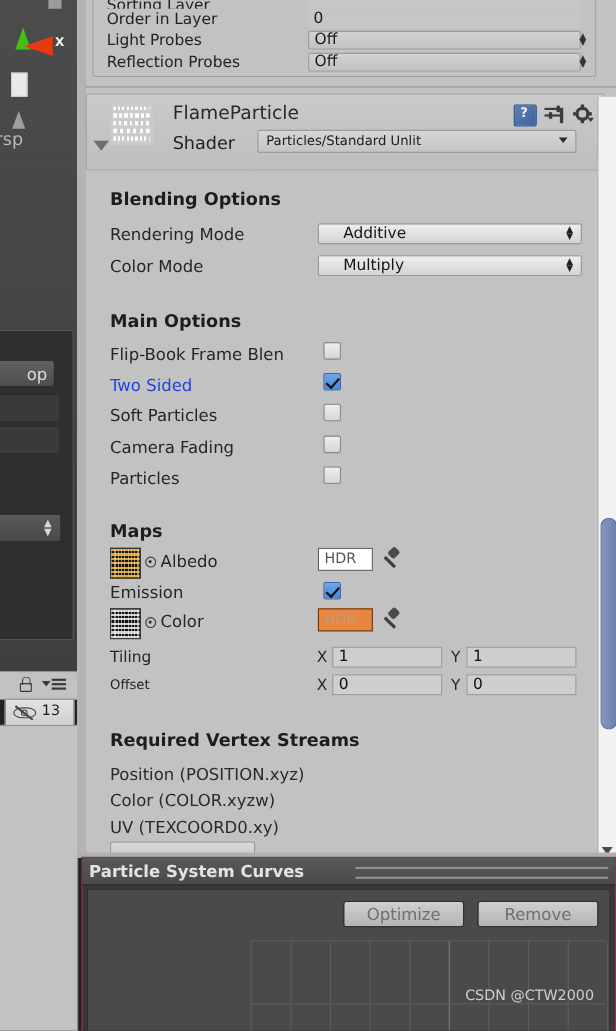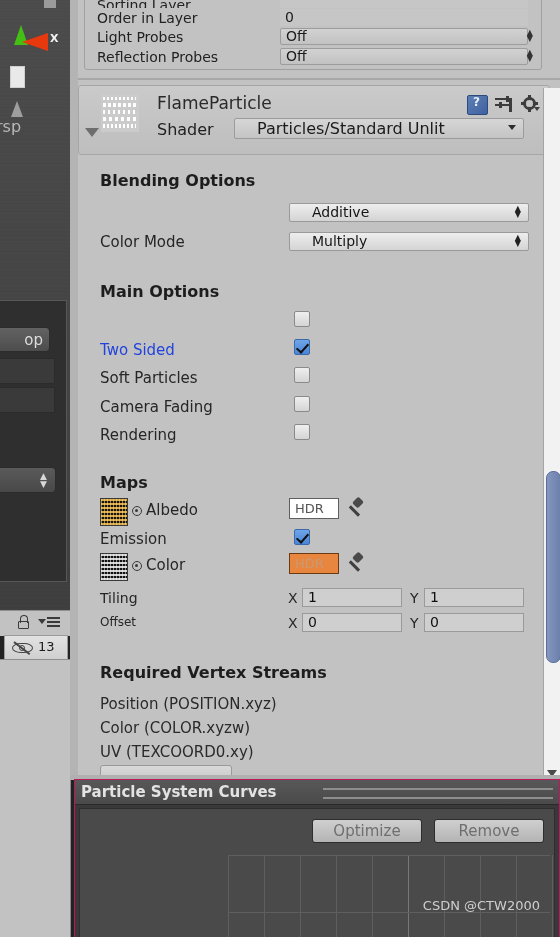--- a/index.html
+++ b/index.html
@@ -90,21 +90,21 @@
       background:linear-gradient(180deg,#cacaca,#bebebe);border:1px solid #a6a6a6;border-radius:3px;}
   .foldout{position:absolute;left:6px;top:42px;width:0;height:0;
       border-left:7px solid transparent;border-right:7px solid transparent;border-top:9px solid #6e6e6e;}
   .mat-thumb{position:absolute;left:22px;top:8px;width:38px;height:38px;
       background:#cbcbcb;overflow:hidden;}
   .mat-thumb i{position:absolute;background:#fff;}
   .mat-name{position:absolute;left:78px;top:7px;font-size:17px;color:#2a2a2a;}
   .shader-lbl{position:absolute;left:78px;top:34px;font-size:16px;color:#222;}
   .shader-dd{position:absolute;left:155px;top:32px;width:290px;height:21px;
       background:linear-gradient(180deg,#d6d6d6,#c4c4c4);border:1px solid #9c9c9c;border-radius:2px;
-      font-size:16px;color:#1b1b1b;padding-left:22px;box-sizing:border-box;line-height:19px;}
+      font-size:12px;color:#1b1b1b;padding-left:7px;box-sizing:border-box;line-height:19px;}
   .shader-dd .caret{position:absolute;right:7px;top:6px;width:0;height:0;
       border-left:4px solid transparent;border-right:4px solid transparent;border-top:5px solid #2b2b2b;}
   .hdr-icons{position:absolute;right:10px;top:8px;width:72px;height:22px;}
   .ic-help{position:absolute;left:0;top:1px;width:19px;height:18px;border-radius:2px;
       background:linear-gradient(135deg,#5d7fb5,#3f62a0);border:1px solid #2c4a7c;}
   .ic-help:after{content:"?";position:absolute;left:5px;top:-1px;color:#e9eef8;font-size:12px;font-weight:bold;}
   .ic-preset{position:absolute;left:28px;top:2px;width:17px;height:16px;}
   .ic-preset b{position:absolute;background:#3c3c3c;display:block;}
   .ic-gear{position:absolute;left:54px;top:1px;width:17px;height:17px;}
   .gear-ring{position:absolute;left:2px;top:2px;width:13px;height:13px;border:3px solid #3c3c3c;border-radius:50%;box-sizing:border-box;}
@@ -282,39 +282,41 @@
           <div class="gear-ring"></div>
           <div class="gear-cut"></div>
           <div class="gear-car"></div>
         </div>
       </div>
     </div>
 
     <div class="mat-body">
 
       <div class="sect-title" style="top:18px">Blending Options</div>
+      <div class="row-lbl" style="top:51px">Rendering Mode</div>
       <div class="dd" style="top:50px">
         <span>Additive</span>
         <span class="updown2">▲<br>▼</span>
       </div>
       <div class="row-lbl" style="top:80px">Color Mode</div>
       <div class="dd" style="top:79px">
         <span>Multiply</span>
         <span class="updown2">▲<br>▼</span>
       </div>
 
       <div class="sect-title" style="top:129px">Main Options</div>
+      <div class="row-lbl" style="top:160px">Flip-Book Frame Blen</div>
       <div class="chk" style="left:210px;top:158px"></div>
       <div class="row-lbl blue" style="top:188px">Two Sided</div>
       <div class="chk on" style="left:210px;top:186px"></div>
       <div class="row-lbl" style="top:216px">Soft Particles</div>
       <div class="chk" style="left:210px;top:214px"></div>
       <div class="row-lbl" style="top:245px">Camera Fading</div>
       <div class="chk" style="left:210px;top:243px"></div>
-      <div class="row-lbl" style="top:273px">Rendering</div>
+      <div class="row-lbl" style="top:273px">Particles</div>
       <div class="chk" style="left:210px;top:271px"></div>
 
       <div class="sect-title" style="top:320px">Maps</div>
 
       <div class="tex-thumb" style="left:16px;top:345px">
         <i style="left:0;top:0;width:26px;height:26px;background:repeating-linear-gradient(0deg,#d6a641 0 2px,#191308 2px 4px)"></i>
         <i style="left:0;top:0;width:26px;height:26px;background:repeating-linear-gradient(90deg,rgba(255,220,140,.55) 0 1px,transparent 1px 3px)"></i>
       </div>
       <div class="radio-dot" style="left:48px;top:353px"></div>
       <div class="row-lbl" style="left:62px;top:348px">Albedo</div>

